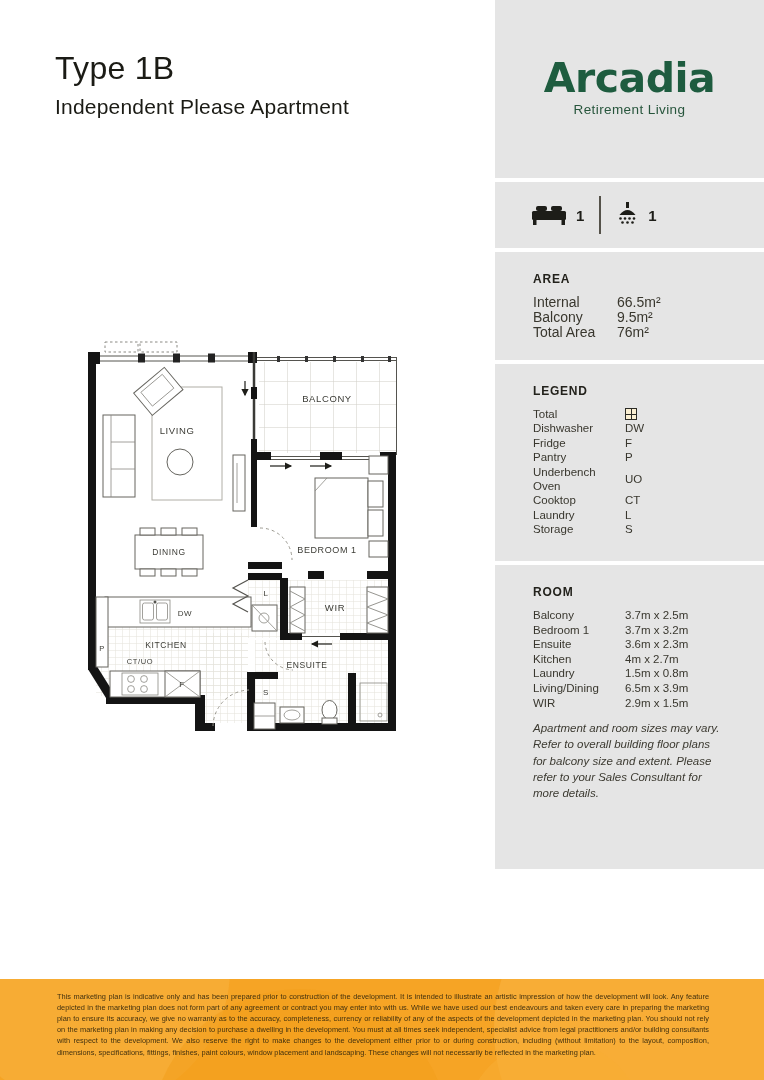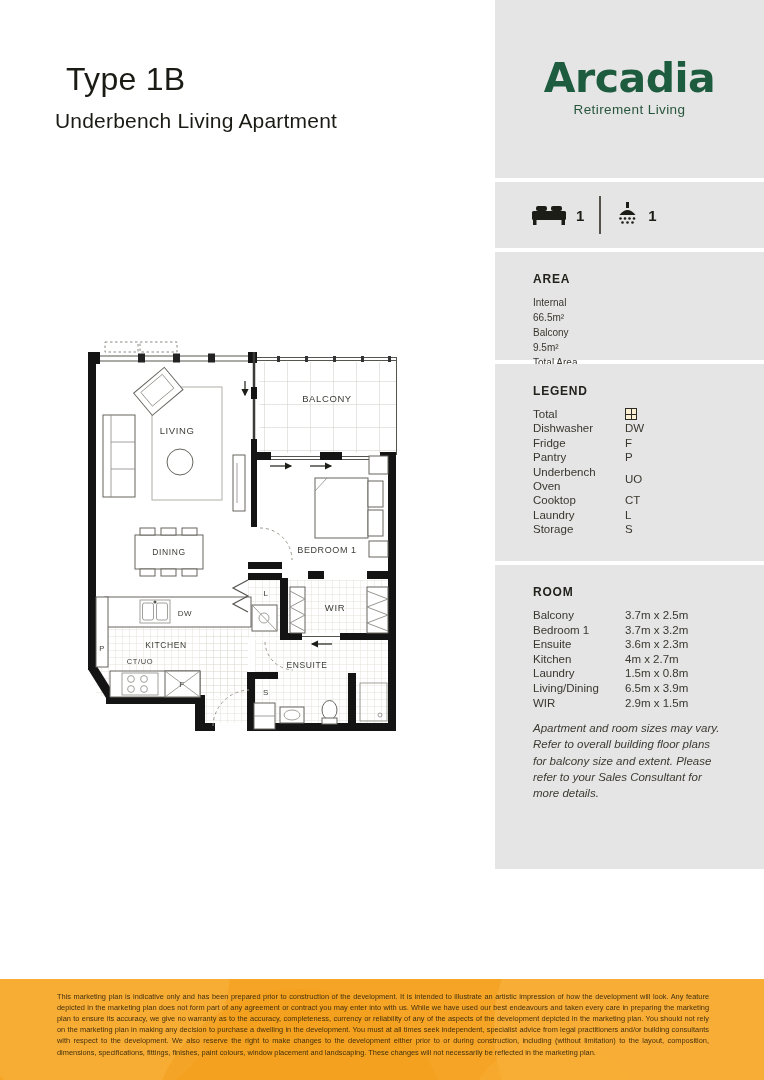--- a/index.html
+++ b/index.html
@@ -3,42 +3,42 @@
 <meta charset="utf-8">
 <style>
   html,body{margin:0;padding:0;}
   body{
     width:764px;height:1080px;position:relative;background:#ffffff;
     font-family:"Liberation Sans", sans-serif;overflow:hidden;
     -webkit-font-smoothing:antialiased;
   }
   
   .title-block{position:absolute;left:55px;top:50px;color:#1b1b15;}
-  .page-title{font-size:32px;font-weight:500;letter-spacing:.3px;margin:11px;}
+  .page-title{font-size:32px;font-weight:500;letter-spacing:.3px;margin:0;}
   .page-subtitle{font-size:21px;font-weight:400;letter-spacing:.2px;margin:8px 0 0 0;}
 
   
   .side-sec{position:absolute;left:495px;width:269px;background:#e5e5e5;box-sizing:border-box;}
   .sec-logo{top:0;height:178px;}
   .sec-stats{top:182px;height:66px;display:flex;align-items:center;padding-left:36px;}
   .sec-area{top:252px;height:108px;padding:20px 4px 0 38px;}
   .sec-legend{top:364px;height:197px;padding:20px 16px 0 38px;}
   .sec-room{top:565px;height:304px;padding:20px 12px 0 38px;}
 
   .brand{position:absolute;left:0;right:0;top:58px;text-align:center;color:#1e5c3f;}
   .brand-name{font-family:"DejaVu Sans", sans-serif;font-size:41px;font-weight:700;letter-spacing:-.5px;line-height:1;}
   .brand-tagline{font-size:13.5px;letter-spacing:.4px;margin-top:3px;color:#27553c;}
 
   .stat-group{display:flex;align-items:center;gap:9px;}
   .stat-count{font-size:15px;font-weight:700;color:#1d1d18;}
   .stat-divider{width:2px;height:38px;background:#55524a;margin:0 15px;}
   .icon-dark{fill:#1d1d18;}
 
   .sec-head{font-size:12px;font-weight:700;letter-spacing:.8px;color:#23221c;margin-bottom:9px;}
-  .kv-row{display:flex;font-size:10px;color:#39372e;line-height:15px;flex-direction:column;}
+  .kv-row{display:flex;font-size:14px;color:#39372e;line-height:15px;}
   .kv-row .k{width:84px;flex:none;}
   .lg-row{display:flex;align-items:center;font-size:11.5px;color:#39372e;line-height:14.4px;}
   .lg-row .k{width:92px;flex:none;}
   .rm-row{display:flex;font-size:11.5px;color:#39372e;line-height:14.6px;}
   .rm-row .k{width:92px;flex:none;}
 
   .swatch{width:10px;height:10px;border:1.3px solid #2c2b26;display:inline-block;position:relative;background:#faefd2;}
   .swatch.tile::before{content:"";position:absolute;left:50%;top:0;bottom:0;width:1.2px;background:#2c2b26;}
   .swatch.tile::after{content:"";position:absolute;top:50%;left:0;right:0;height:1.2px;background:#2c2b26;}
 
@@ -63,21 +63,21 @@
   .fixt2{fill:none;stroke:#8a8983;stroke-width:.8;}
   .thin{stroke:#55544f;stroke-width:1;fill:none;}
   .door{fill:none;stroke:#9a988f;stroke-width:1;stroke-dasharray:3 3;}
   .arrow{stroke:#1d1d18;stroke-width:1.2;fill:none;}
 </style>
 </head>
 <body>
 
 <div class="title-block">
   <h1 class="page-title">Type 1B</h1>
-  <div class="page-subtitle">Underbench Living Apartment</div>
+  <div class="page-subtitle">Independent Please Apartment</div>
 </div>
 
 <svg class="plan" width="330" height="410" viewBox="0 0 330 410">
   <defs>
     <pattern id="tileSmall" width="7" height="7" patternUnits="userSpaceOnUse">
       <path d="M7 0H0V7" fill="none" stroke="#e3e1d9" stroke-width="1"></path>
     </pattern>
     <pattern id="tileBalcony" width="23" height="23" patternUnits="userSpaceOnUse">
       <path d="M23 0H0V23" fill="none" stroke="#cfcdc6" stroke-width="1"></path>
     </pattern>

